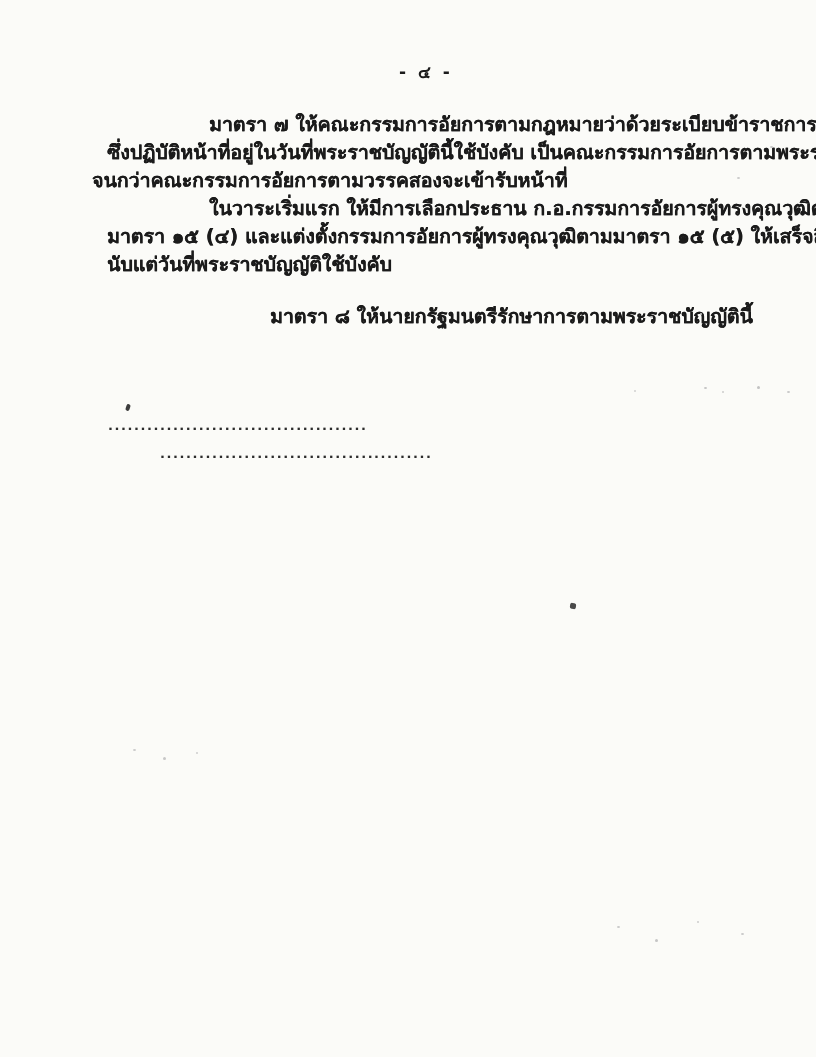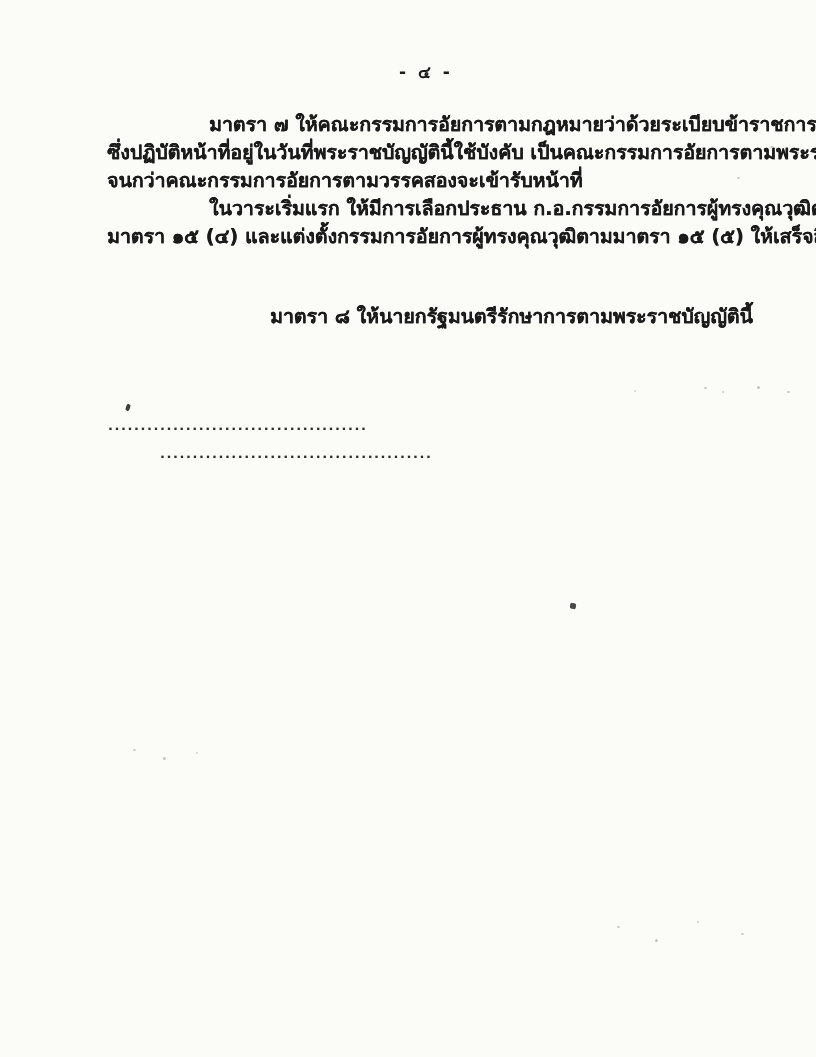--- a/index.html
+++ b/index.html
@@ -60,24 +60,25 @@
 </style>
 </head>
 <body>
 
 <div class="page">
 
   <div class="pageno">- ๔ -</div>
 
   <div class="line" style="left:209px; top:112px;">มาตรา ๗  ให้คณะกรรมการอัยการตามกฎหมายว่าด้วยระเบียบข้าราชการฝ่ายอัยการ</div>
   <div class="line" style="left:107px; top:140px;">ซึ่งปฏิบัติหน้าที่อยู่ในวันที่พระราชบัญญัตินี้ใช้บังคับ เป็นคณะกรรมการอัยการตามพระราชบัญญัตินี้</div>
-  <div class="line" style="left:107px; top:168px;">จนกว่าคณะกรรมการอัยการตามวรรคสองจะเข้ารับหน้าที่</div>
+  <div class="line" style="left:92px; top:168px;">จนกว่าคณะกรรมการอัยการตามวรรคสองจะเข้ารับหน้าที่</div>
 
   <div class="line" style="left:209px; top:196px;">ในวาระเริ่มแรก ให้มีการเลือกประธาน ก.อ.กรรมการอัยการผู้ทรงคุณวุฒิตาม</div>
   <div class="line" style="left:107px; top:224px;">มาตรา ๑๕ (๔) และแต่งตั้งกรรมการอัยการผู้ทรงคุณวุฒิตามมาตรา ๑๕ (๕) ให้เสร็จสิ้นภายในเก้าสิบวัน</div>
+  <div class="line" style="left:107px; top:252px;">นับแต่วันที่พระราชบัญญัติใช้บังคับ</div>
 
   <div class="line" style="left:270px; top:304px;">มาตรา ๘  ให้นายกรัฐมนตรีรักษาการตามพระราชบัญญัตินี้</div>
 
   <div class="mark" style="left:126px; top:404px; width:4px; height:7px; border-radius:2px; transform:rotate(18deg);"></div>
 
   <div class="dots" style="left:108px; top:418px;">........................................</div>
   <div class="dots" style="left:160px; top:446px;">..........................................</div>
 
   <div class="mark" style="left:570px; top:603px; width:6px; height:6px; border-radius:2px; background:#4a4a4a; transform:rotate(8deg);"></div>
 

